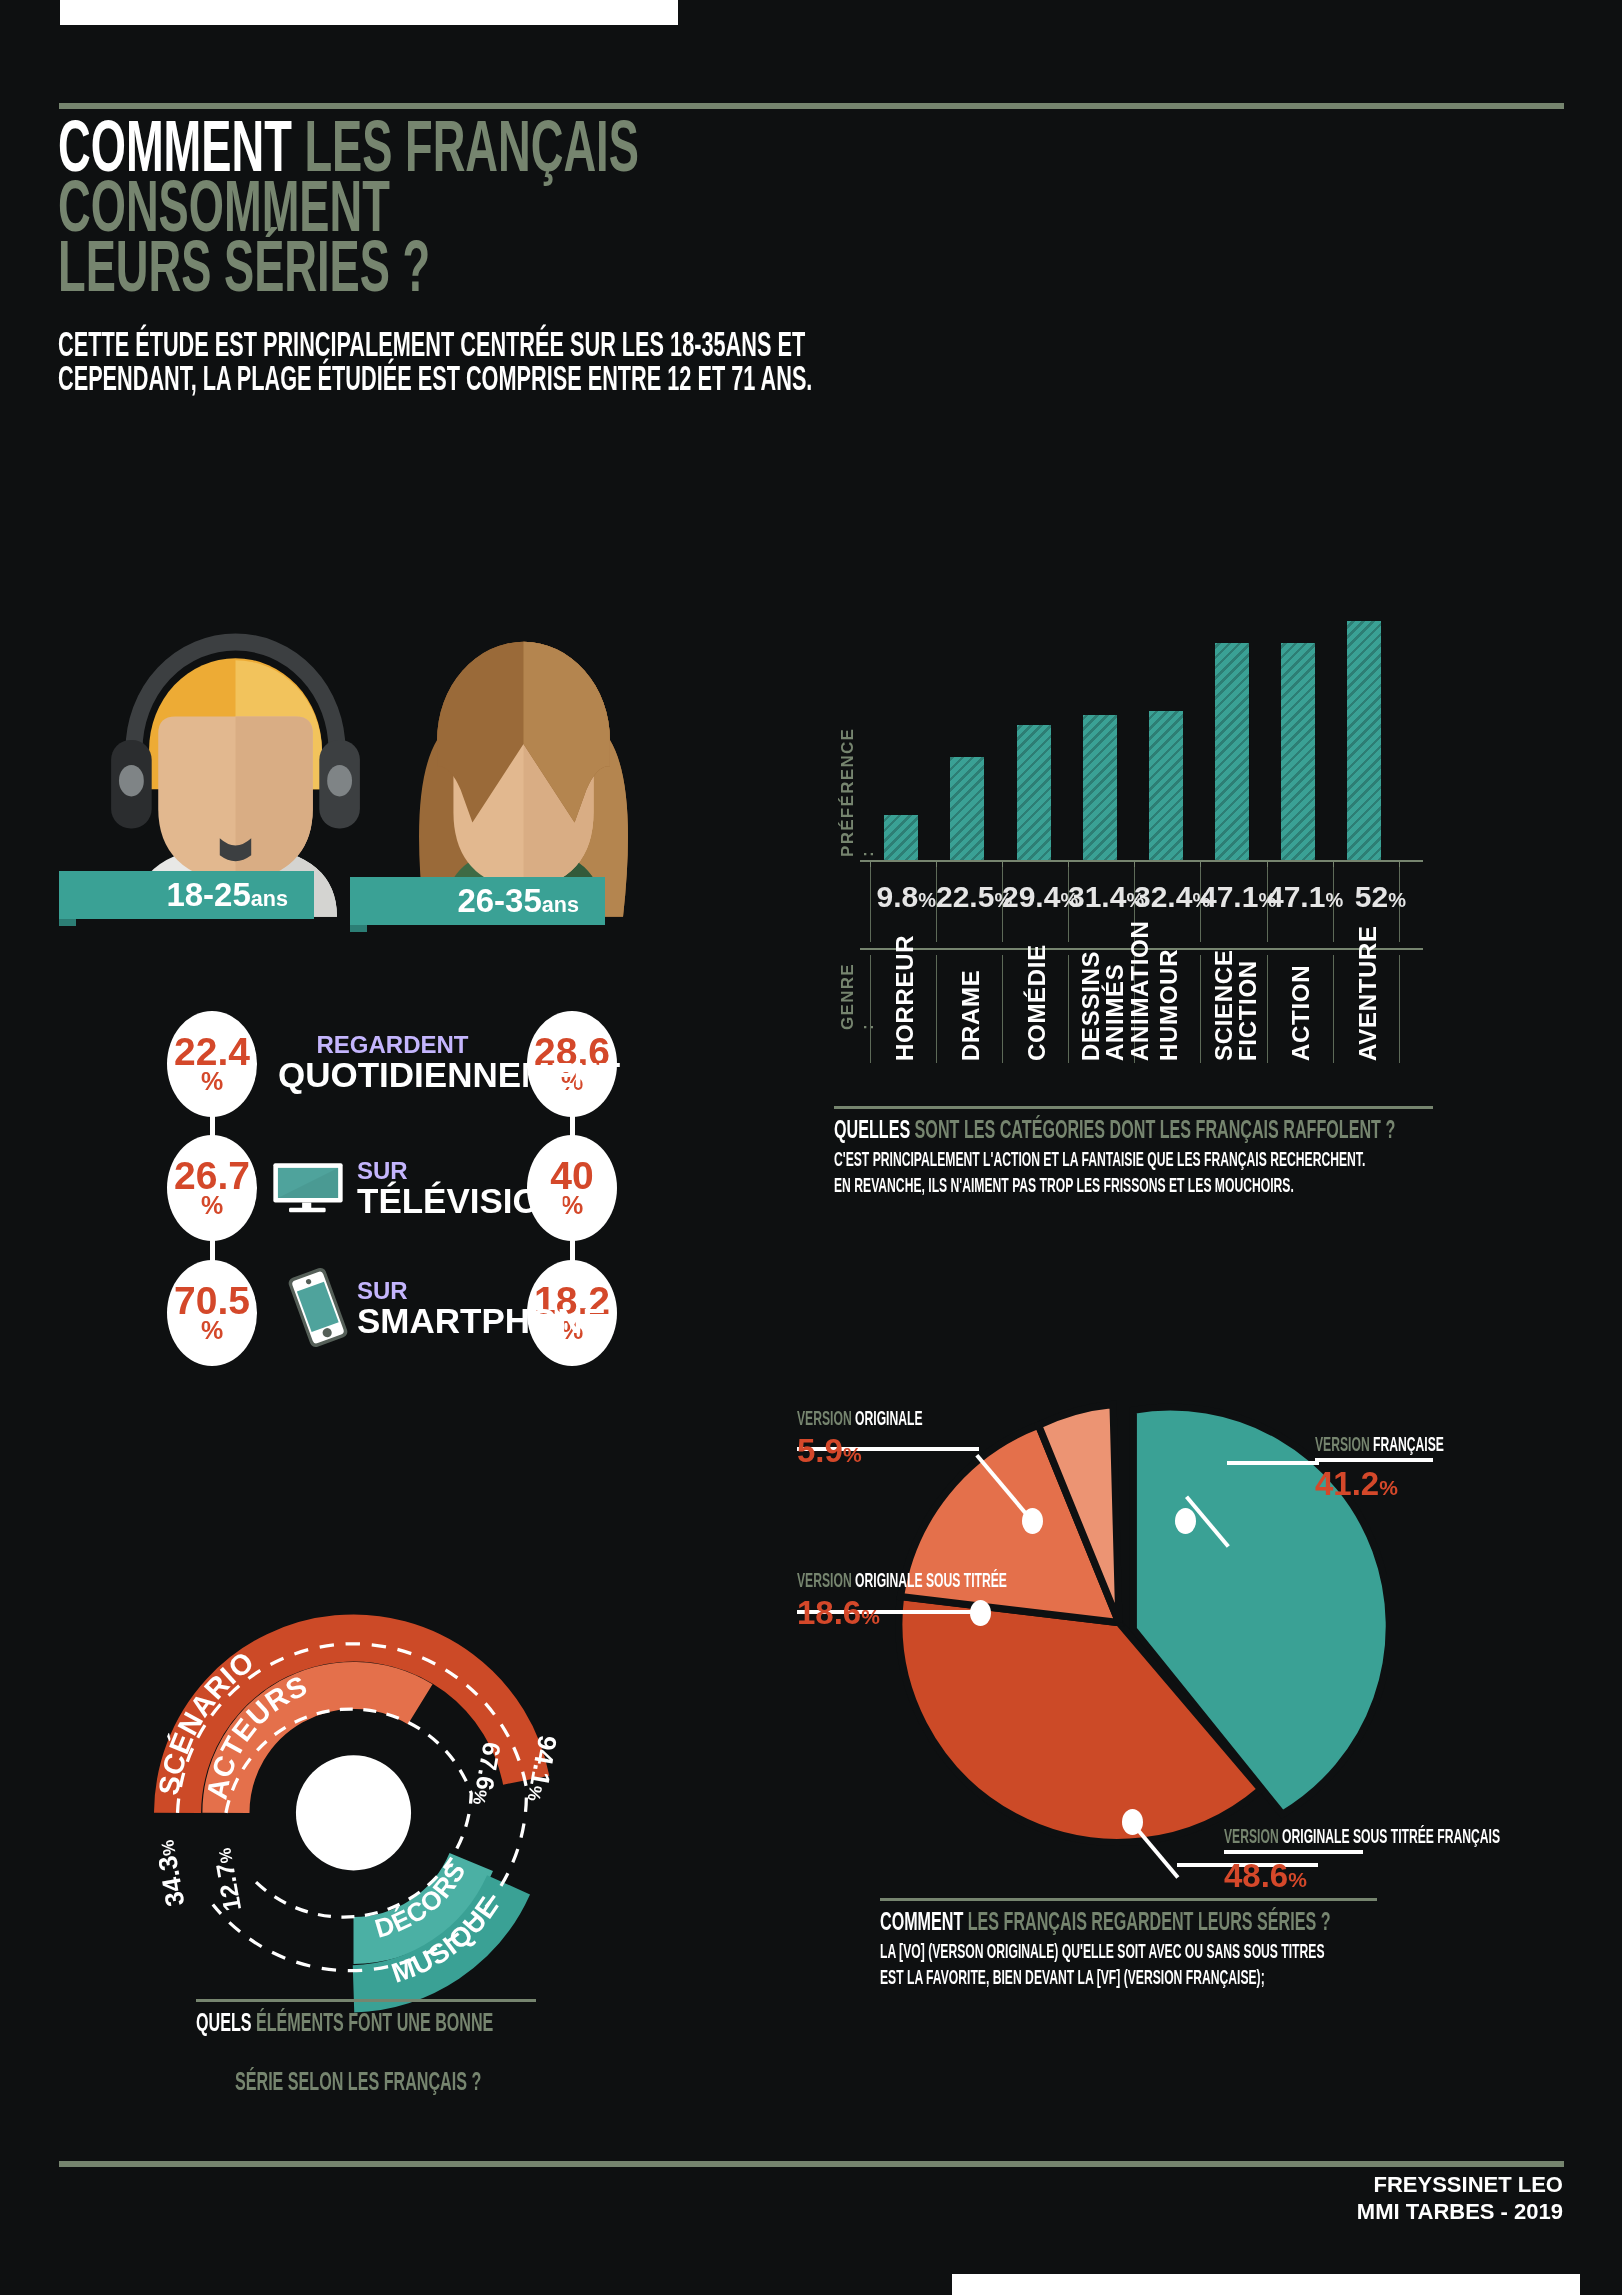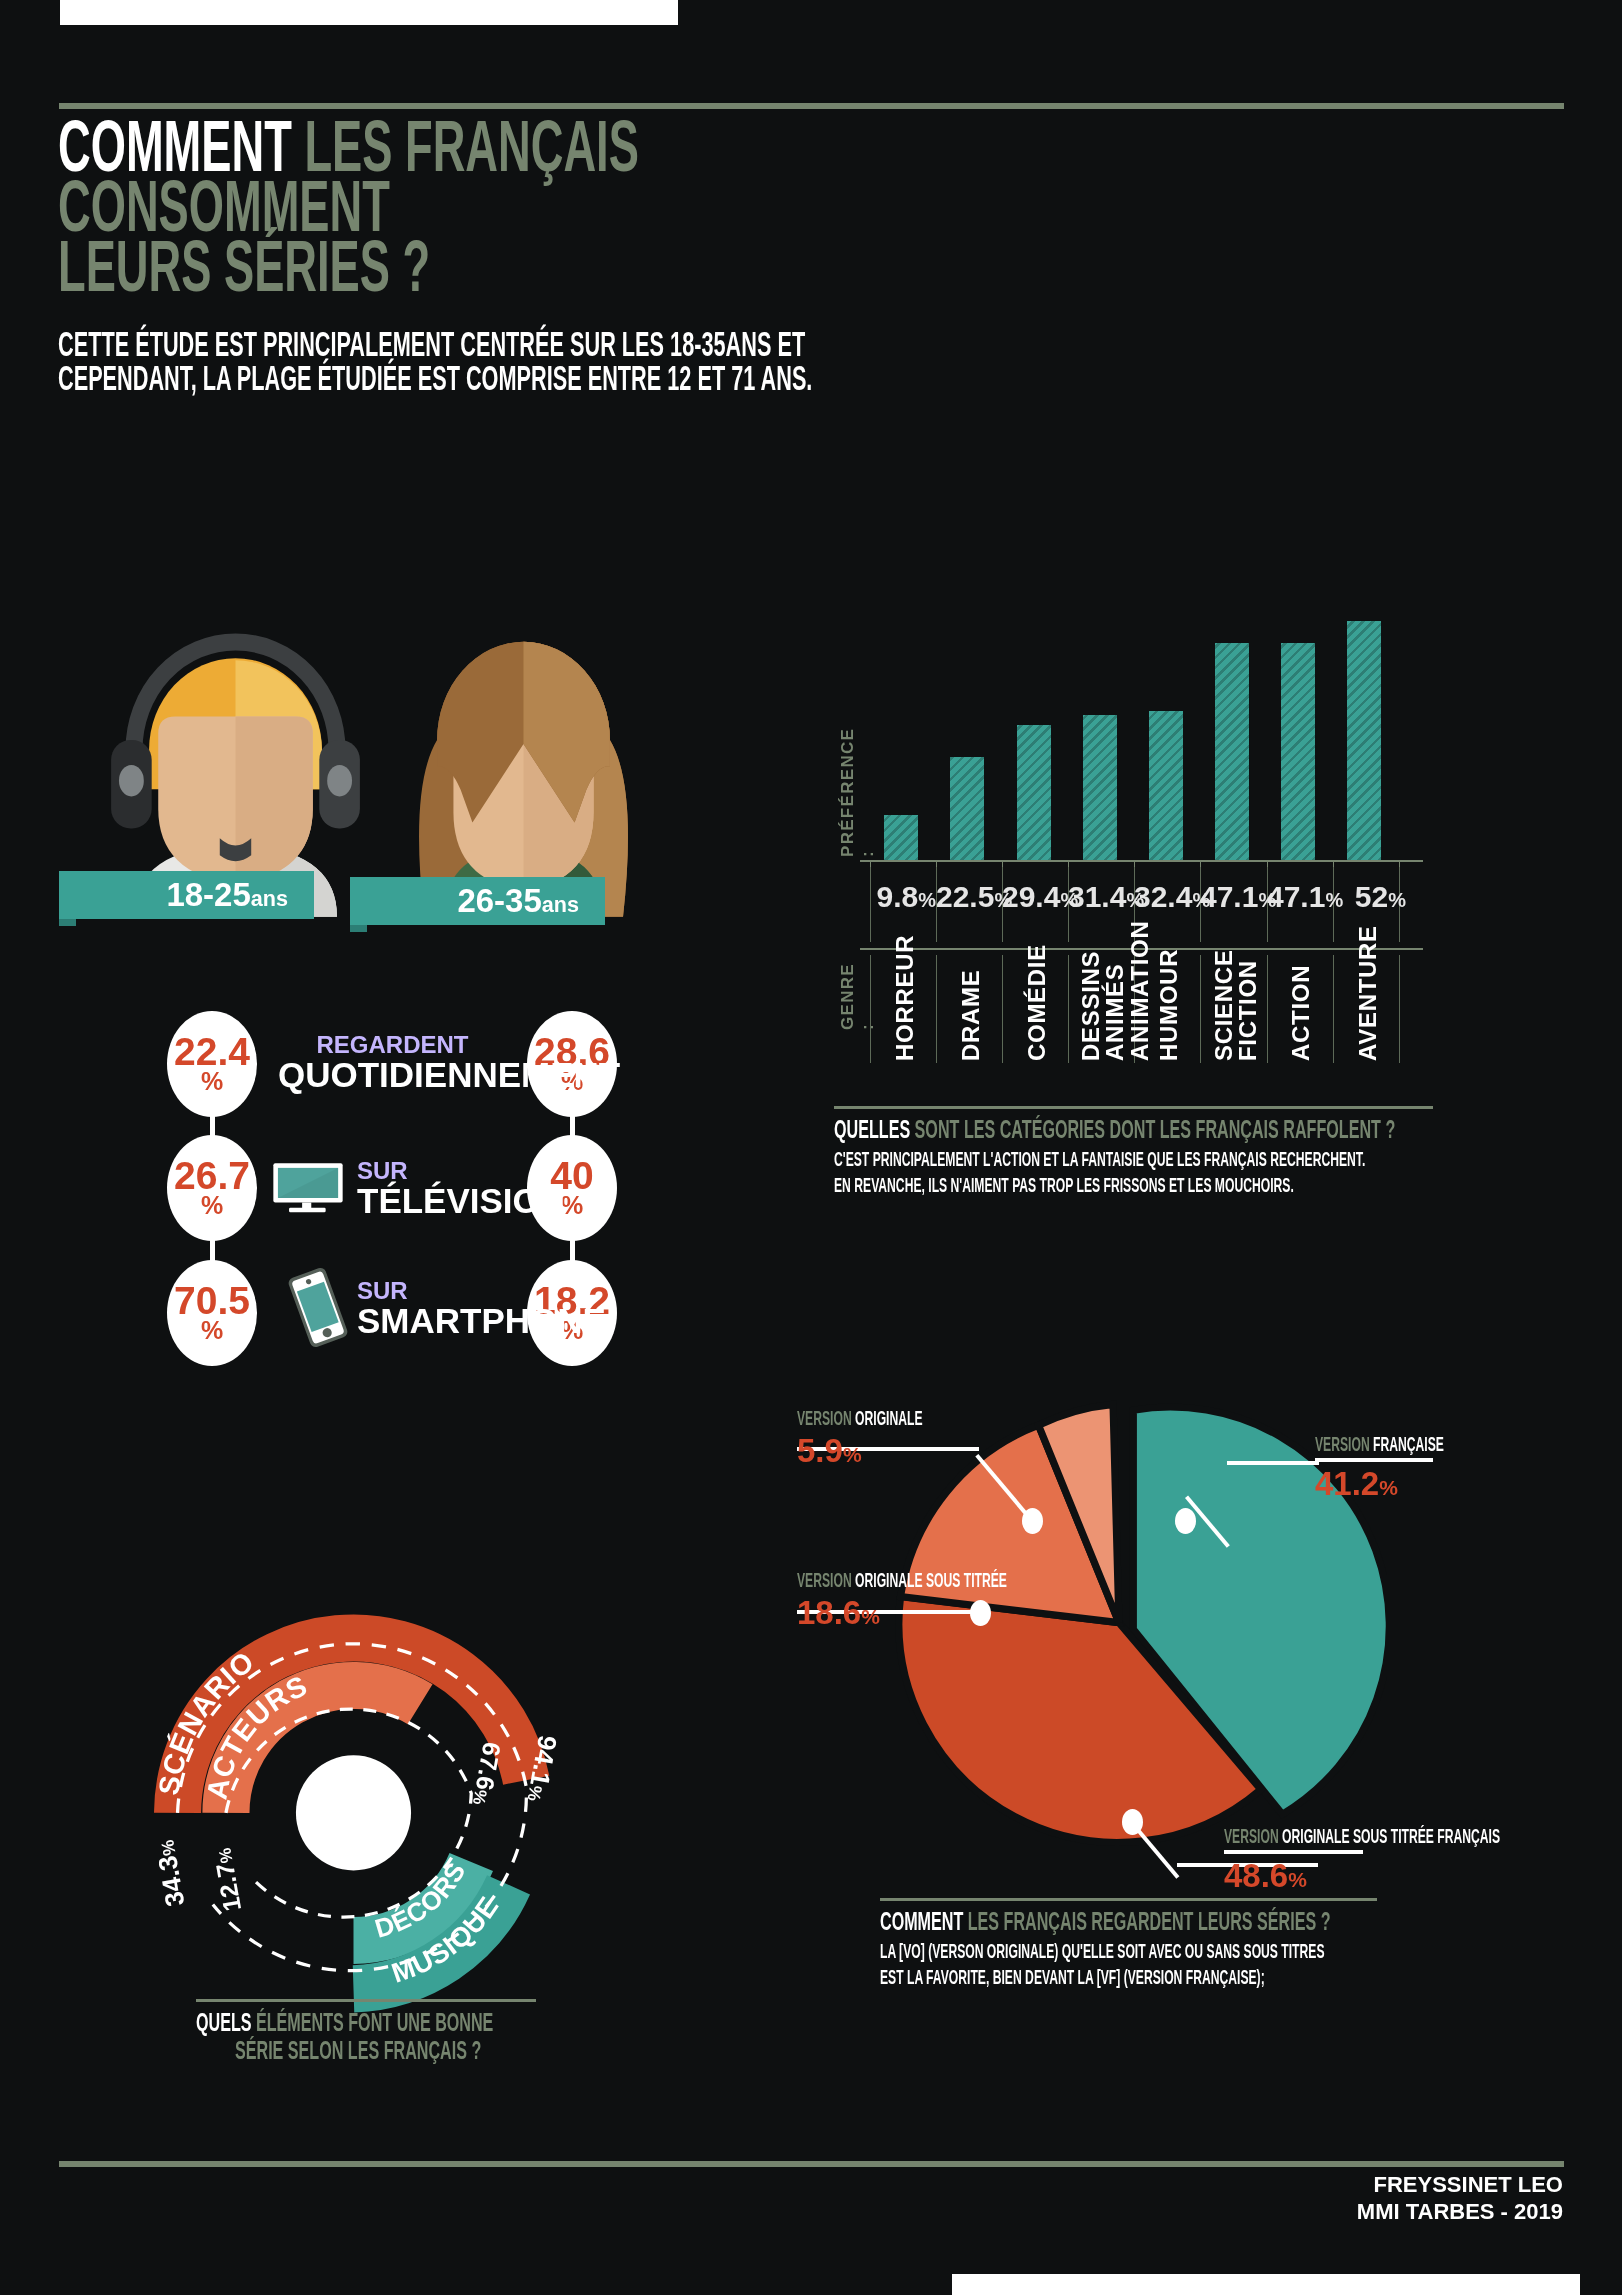--- a/index.html
+++ b/index.html
@@ -414,21 +414,21 @@
     </g>
     <g transform="rotate(-100 88 420)">
       <text x="88" y="420" font-family="'Liberation Sans',sans-serif" font-size="40" font-weight="bold" fill="#ffffff" text-anchor="middle"><tspan>34.3</tspan><tspan font-size="27">%</tspan></text>
     </g>
   </svg>
 </div>
 
 <div class="caption" style="left:196px;top:1999px;width:340px;text-align:center;">
   <div class="cap-rule"></div>
   <div class="cap-q" style="white-space:normal;"><span class="sq"><span class="w">QUELS</span> <span class="g">ÉLÉMENTS FONT UNE BONNE</span></span></div>
-  <div class="cap-q" style="white-space:normal;"><span class="sq g" style="margin-left:39px;">SÉRIE SELON LES FRANÇAIS ?</span></div>
+  <div class="cap-q" style="white-space:normal;margin-top:31px;"><span class="sq g" style="margin-left:39px;">SÉRIE SELON LES FRANÇAIS ?</span></div>
 </div>
 
 <div id="footer-rule"></div>
 <div id="footer-txt">
   <div>FREYSSINET LEO</div>
   <div>MMI TARBES - 2019</div>
 </div>
 
 
 </body></html>

